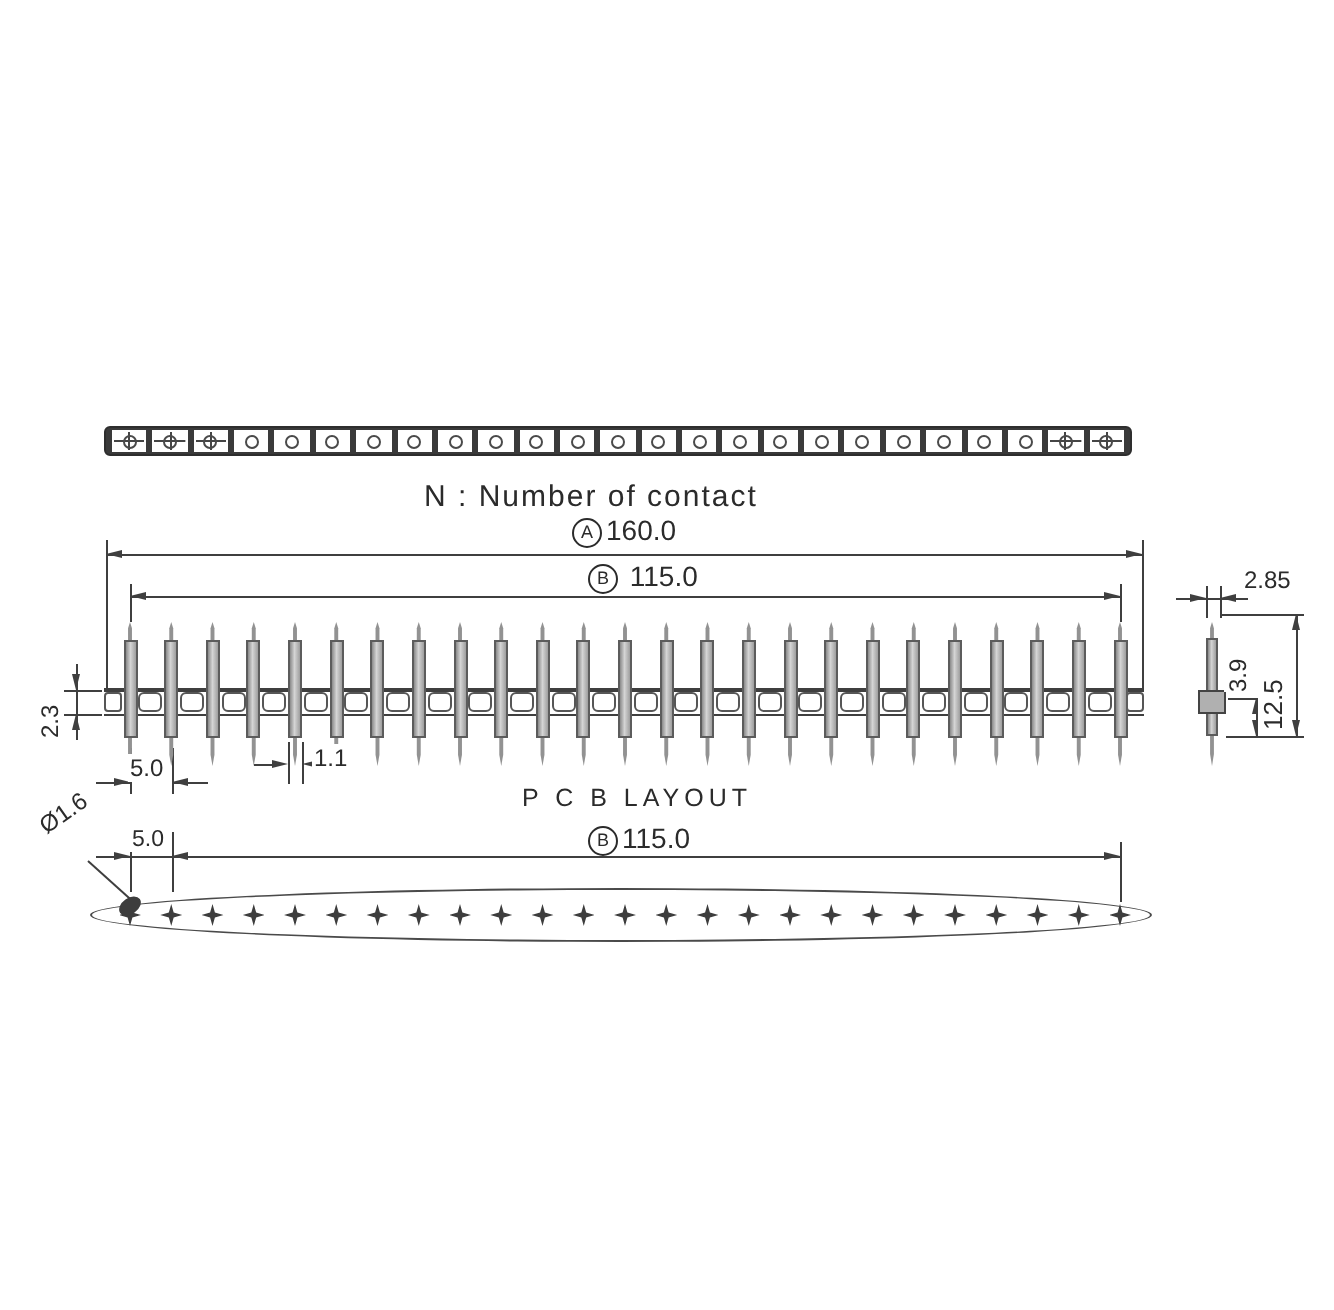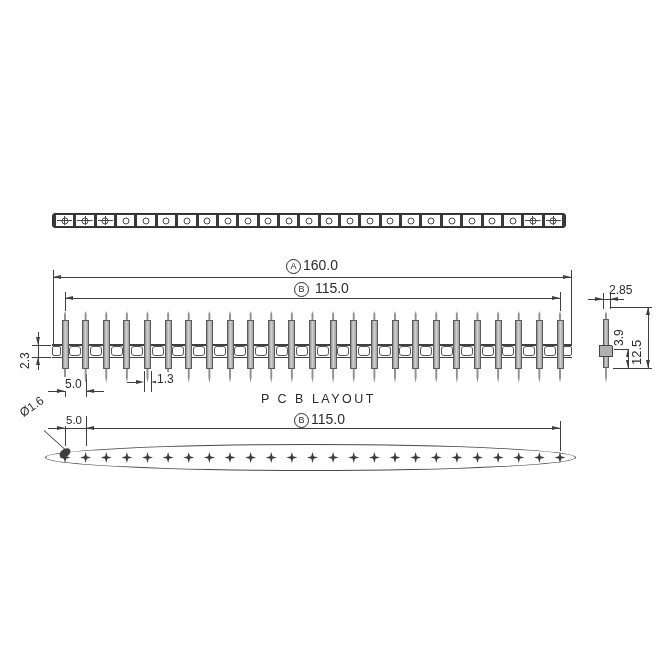--- a/index.html
+++ b/index.html
@@ -87,20 +87,21 @@
       <div class="cell"></div>
       <div class="cell"></div>
       <div class="cell"></div>
       <div class="cell"></div>
       <div class="cell"></div>
       <div class="cell"></div>
       <div class="cell star"></div>
       <div class="cell star"></div>
     </div>
 
+  <div class="txt note" style="left:212px;top:240px;">N : Number of contact</div>
 
   <div class="txt dimtxt" style="left:284px;top:257px;">
     <span class="dimcircle">A</span><span>160.0</span>
   </div>
   <div class="hline" style="left:53px;top:277px;width:518px;"></div>
   <div class="aL" style="left:53px;top:274.5px;"></div>
   <div class="aR" style="left:563px;top:274.5px;"></div>
   <div class="vline" style="left:53px;top:270px;height:74px;"></div>
   <div class="vline" style="left:571px;top:270px;height:74px;"></div>
 
@@ -279,28 +280,28 @@
   <div class="aU" style="left:35.5px;top:357px;"></div>
 
   <div class="txt small" style="left:64px;top:377px;background:#fff;padding:0 1px;z-index:6;">5.0</div>
   <div class="vline" style="left:65px;top:374px;height:23px;"></div>
   <div class="vline" style="left:86px;top:374px;height:23px;"></div>
   <div class="hline" style="left:48px;top:391px;width:17px;"></div>
   <div class="hline" style="left:86px;top:391px;width:18px;"></div>
   <div class="aR" style="left:57px;top:388.5px;"></div>
   <div class="aL" style="left:86px;top:388.5px;"></div>
 
-  <div class="txt small" style="left:156px;top:372px;background:#fff;padding:0 1px;z-index:6;">1.3</div>
+  <div class="txt small" style="left:156px;top:372px;background:#fff;padding:0 1px;z-index:6;">1.1</div>
   <div class="vline" style="left:144px;top:371px;height:21px;"></div>
   <div class="vline" style="left:151px;top:371px;height:21px;"></div>
   <div class="hline" style="left:127px;top:382px;width:9px;"></div>
   <div class="aR" style="left:136px;top:379.5px;"></div>
   <div class="aL" style="left:151px;top:379.5px;"></div>
 
-  <div class="txt small" style="left:609px;top:283px;">2.85</div>
+  <div class="txt small" style="left:622px;top:283px;">2.85</div>
   <div class="hline" style="left:588px;top:299px;width:36px;"></div>
   <div class="vline" style="left:602.5px;top:293px;height:16px;"></div>
   <div class="vline" style="left:609.5px;top:293px;height:16px;"></div>
   <div class="aR" style="left:594.5px;top:296.5px;"></div>
   <div class="aL" style="left:609.5px;top:296.5px;"></div>
 
   <div class="dtipt"></div>
   <div class="dbody"></div>
   <div class="dblock"></div>
   <div class="dtipb"></div>

